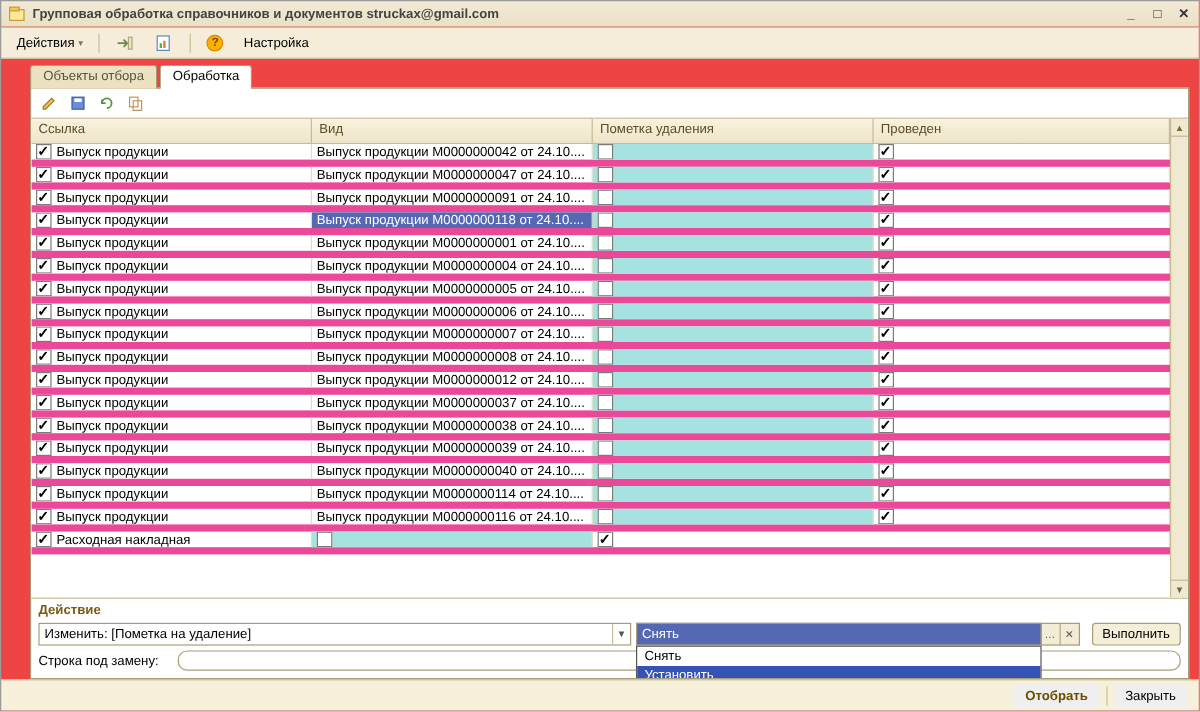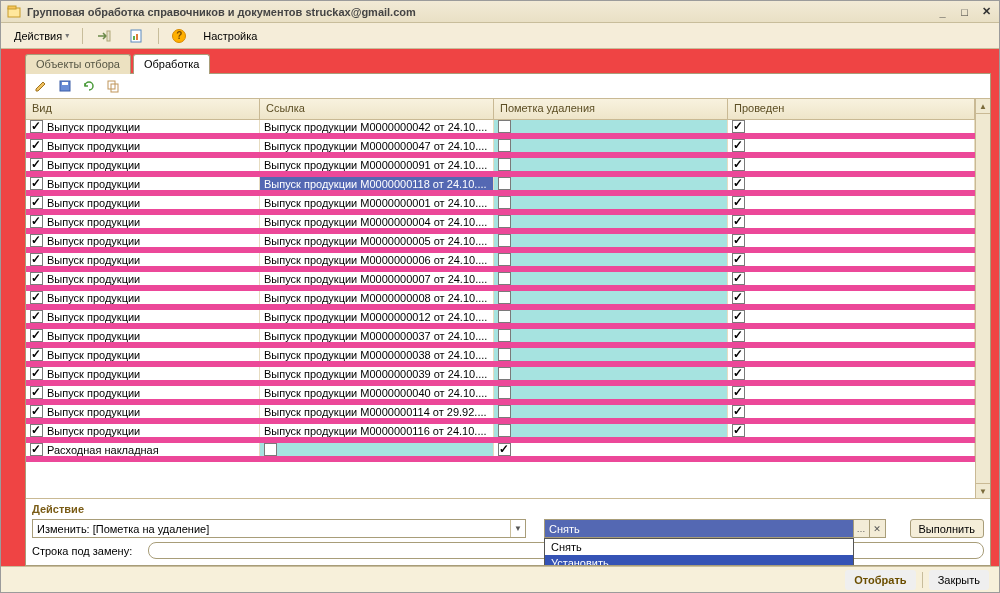--- a/index.html
+++ b/index.html
@@ -34,21 +34,21 @@
   .grow .cmark,.grow .cprov{display:flex;align-items:center;justify-content:flex-start;}
   .markcell{background:#a6e3e0;}
   .cb{width:13px;height:13px;border:1px solid #7a7a7a;background:#fff;display:inline-block;position:relative;margin-right:4px;flex-shrink:0;}
   .cb.checked::after{content:"✓";position:absolute;left:0;top:-2px;font-size:12px;color:#000;font-weight:bold;}
   .vscroll{width:15px;background:#f0e9d1;border-left:1px solid #c9b994;position:relative;}
   .vscroll .arrow{height:15px;display:flex;align-items:center;justify-content:center;color:#7a6a3a;font-size:8px;}
   .vscroll .arrow.up{border-bottom:1px solid #c9b994;}
   .vscroll .arrow.down{position:absolute;bottom:0;left:0;right:0;border-top:1px solid #c9b994;}
   .action-pane{border-top:1px solid #c9b994;padding:4px 6px 6px 6px;}
   .action-pane .legend{color:#7a5c16;font-weight:bold;margin-bottom:4px;}
-  .action-row{display:flex;align-items:flex-end;gap:18px;margin-bottom:4px;position:relative;}
+  .action-row{display:flex;align-items:flex-end;gap:4px;margin-bottom:4px;position:relative;}
   .combo{flex:1;height:19px;border:1px solid #a89d79;background:#fff;display:flex;align-items:center;padding:0 4px;position:relative;}
   .combo .arrow{position:absolute;right:0;top:0;bottom:0;width:15px;border-left:1px solid #c8bd9b;display:flex;align-items:center;justify-content:center;font-size:8px;color:#555;}
   .combo.open{background:#5468b3;color:#fff;}
   .combo.open .sel-text{color:#fff;}
   .extra-btns{display:flex;}
   .ebtn{width:16px;height:19px;border:1px solid #a89d79;border-left:none;background:#f3ecd7;display:flex;align-items:center;justify-content:center;font-size:9px;color:#555;}
   .run-btn{height:19px;padding:0 8px;border:1px solid #a89d79;background:#f5eed9;border-radius:3px;margin-left:6px;}
   .dropdown{position:absolute;left:516px;top:19px;width:375px;border:1px solid #555;background:#fff;z-index:10;}
   .dropdown .opt{padding:2px 6px;}
   .dropdown .opt.sel{background:#3553b5;color:#fff;}
@@ -138,22 +138,22 @@
             <svg width="14" height="14" viewBox="0 0 14 14">
               <rect x="2" y="2" width="7" height="8" fill="none" stroke="#c0955a"></rect>
               <rect x="5" y="5" width="7" height="8" fill="none" stroke="#c0955a"></rect>
             </svg>
           </span>
       </div>
 
       <div class="grid">
         <div class="grid-inner">
           <div class="ghead">
+            <div class="gh col-link">Ссылка</div>
             <div class="gh col-vid">Вид</div>
-            <div class="gh col-link">Ссылка</div>
             <div class="gh col-mark">Пометка удаления</div>
             <div class="gh col-prov">Проведен</div>
           </div>
           <div class="gbody" id="gbody">
               <div class="grow">
                 <div class="gc col-vid c1">
                   <span class="cb checked"></span>
                   <span>Выпуск продукции</span>
                 </div>
                 <div class="gc col-link c2">Выпуск продукции М0000000042 от 24.10....</div>
@@ -344,21 +344,21 @@
                 </div>
                 <div class="gc col-prov cprov">
                   <span class="cb checked"></span>
                 </div>
               </div>
               <div class="grow">
                 <div class="gc col-vid c1">
                   <span class="cb checked"></span>
                   <span>Выпуск продукции</span>
                 </div>
-                <div class="gc col-link c2">Выпуск продукции М0000000114 от 29.92....</div>
+                <div class="gc col-link c2">Выпуск продукции М0000000114 от 24.10....</div>
                 <div class="gc col-mark cmark markcell">
                   <span class="cb"></span>
                 </div>
                 <div class="gc col-prov cprov">
                   <span class="cb checked"></span>
                 </div>
               </div>
               <div class="grow">
                 <div class="gc col-vid c1">
                   <span class="cb checked"></span>

